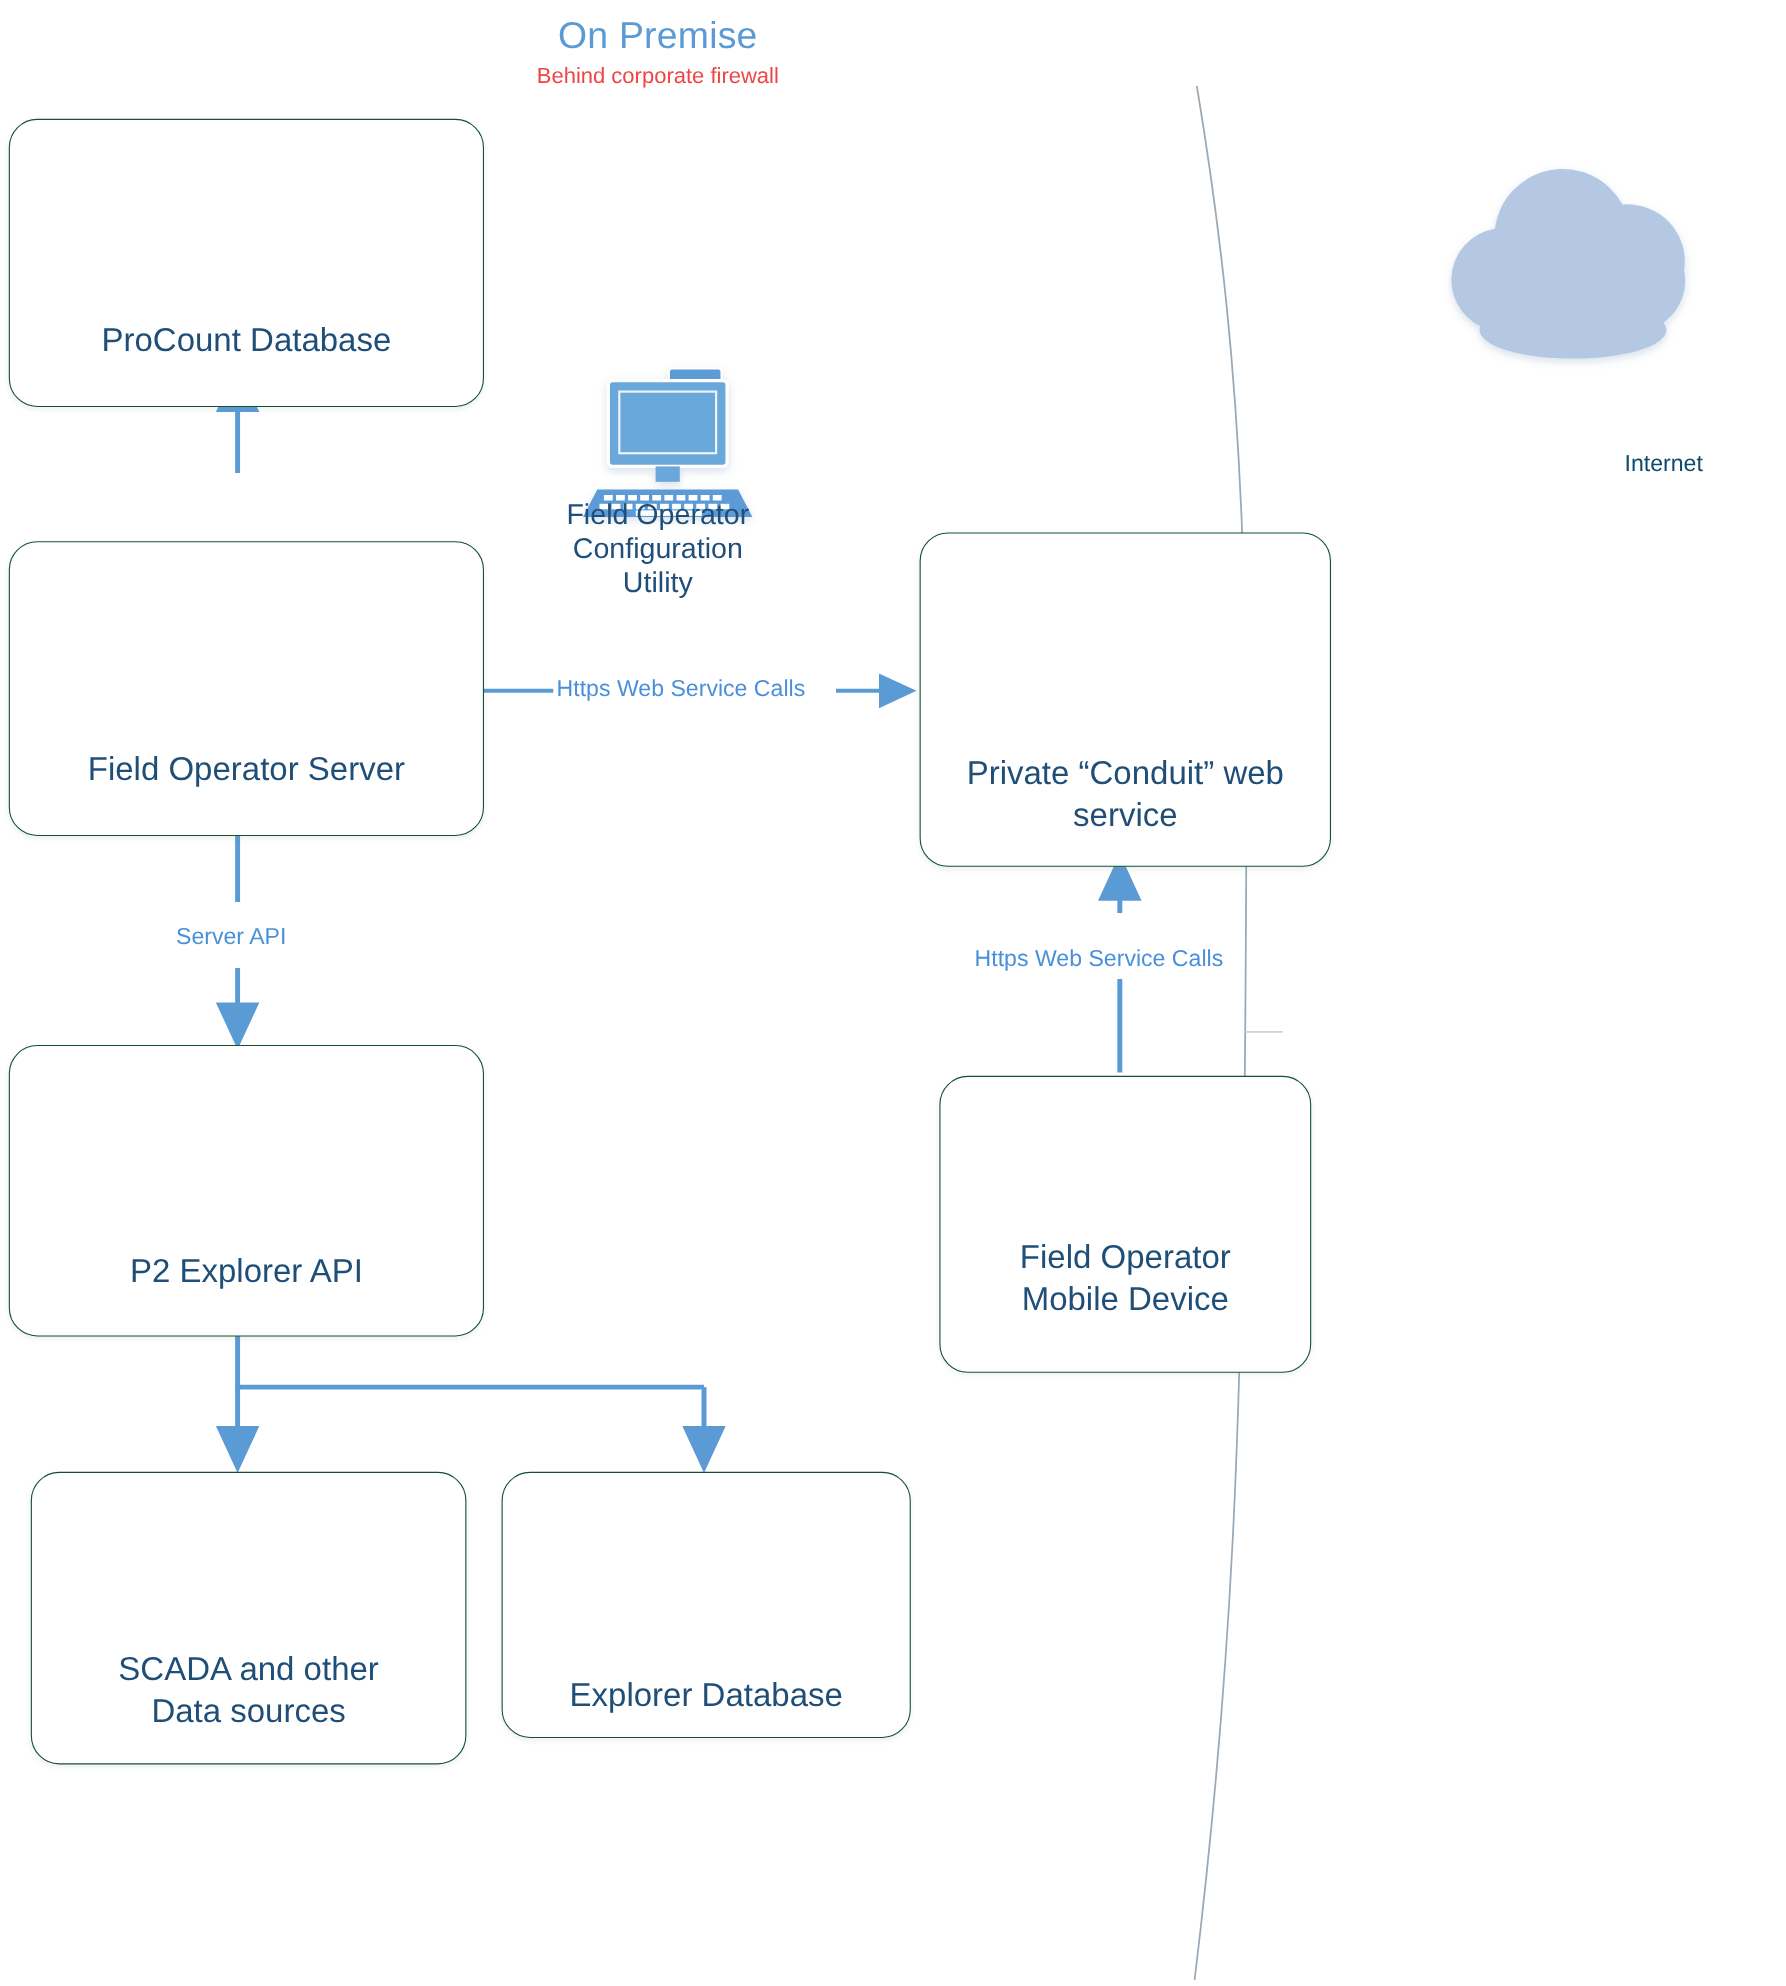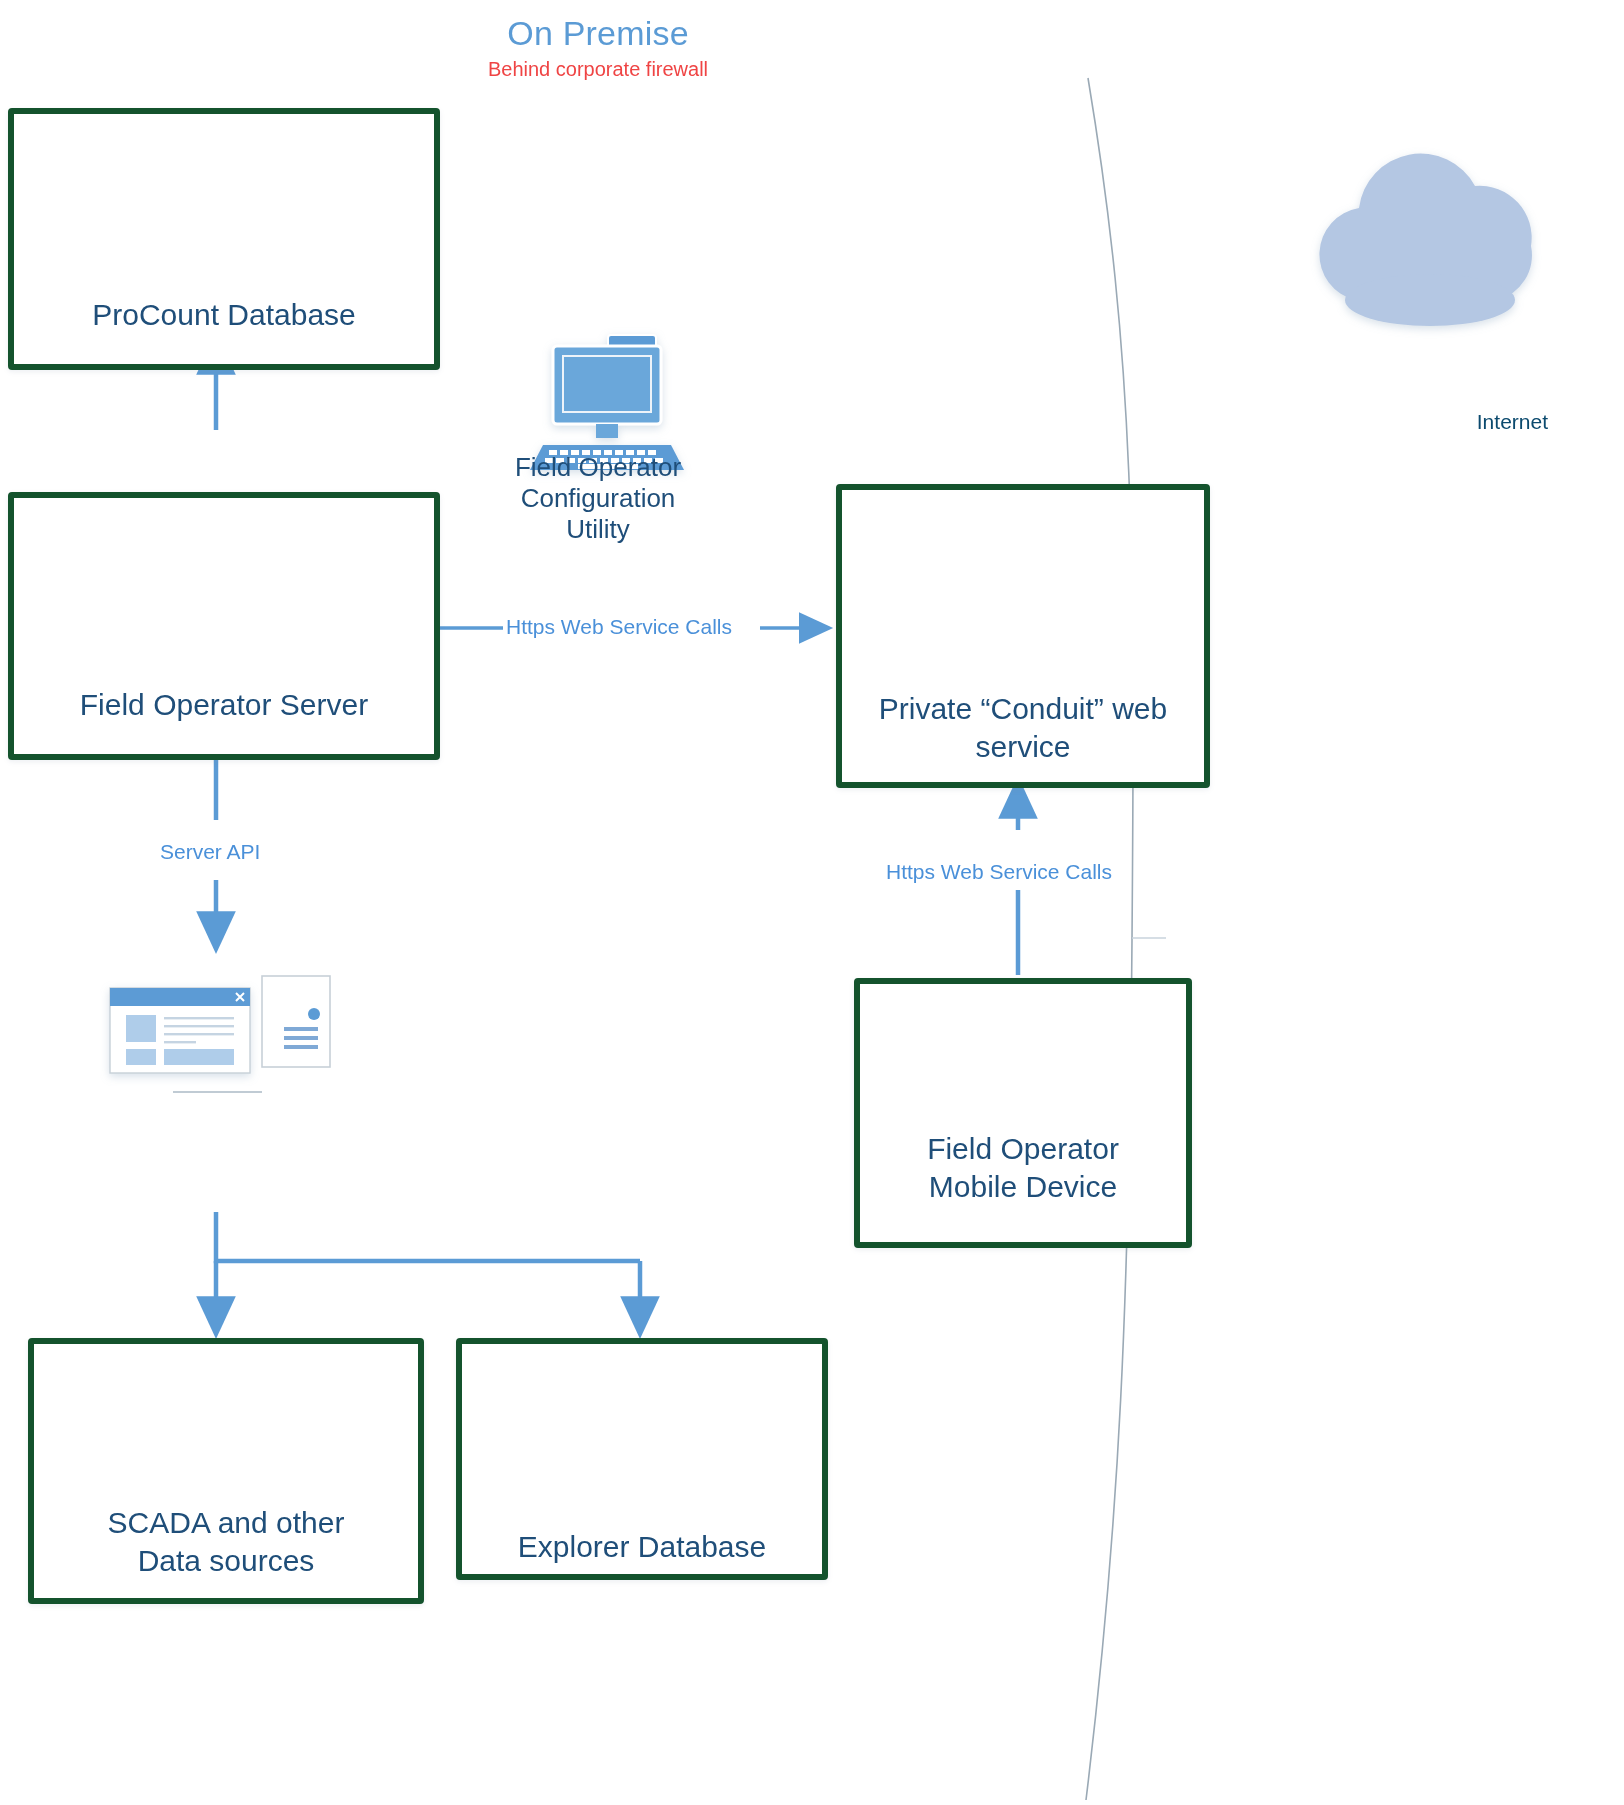--- a/index.html
+++ b/index.html
@@ -22,22 +22,22 @@
   }
   .internet-label{
     position:absolute;text-align:right;color:#0c4a6e;
     font-size:21px;white-space:nowrap;
   }
 
   
   .node{
     position:absolute;
     background:#ffffff;
-    border:6px solid #14532d;
-    border-radius:4px;
+    border:1px solid #14532d;
+    border-radius:26px;
     box-shadow:0 2px 5px rgba(120,140,165,.13);
     box-sizing:border-box;
   }
   .node-label{
     position:absolute;left:0;right:0;
     text-align:center;color:#1F4E79;
     font-size:30px;line-height:1.26;
     white-space:pre-line;
   }
 
@@ -279,20 +279,23 @@
   <div class="internet-label" style="left:1308px;top:410px;width:240px;">Internet</div>
 
   <div class="node" style="left:8px;top:108px;width:432px;height:262px;">
     <div class="node-label" style="top:182px;">ProCount Database</div>
   </div>
 
   <div class="node" style="left:8px;top:492px;width:432px;height:268px;padding-left:24px;">
     <div class="node-label" style="top:188px;">Field Operator Server</div>
   </div>
 
+  <div class="node" style="left:8px;top:950px;width:432px;height:265px;">
+    <div class="node-label" style="top:186px;">P2 Explorer API</div>
+  </div>
 
   <div class="node" style="left:28px;top:1338px;width:396px;height:266px;">
     <div class="node-label" style="top:160px;">SCADA and other
 Data sources</div>
   </div>
 
   <div class="node" style="left:456px;top:1338px;width:372px;height:242px;text-decoration:underline;">
     <div class="node-label" style="top:184px;">Explorer Database</div>
   </div>
 

